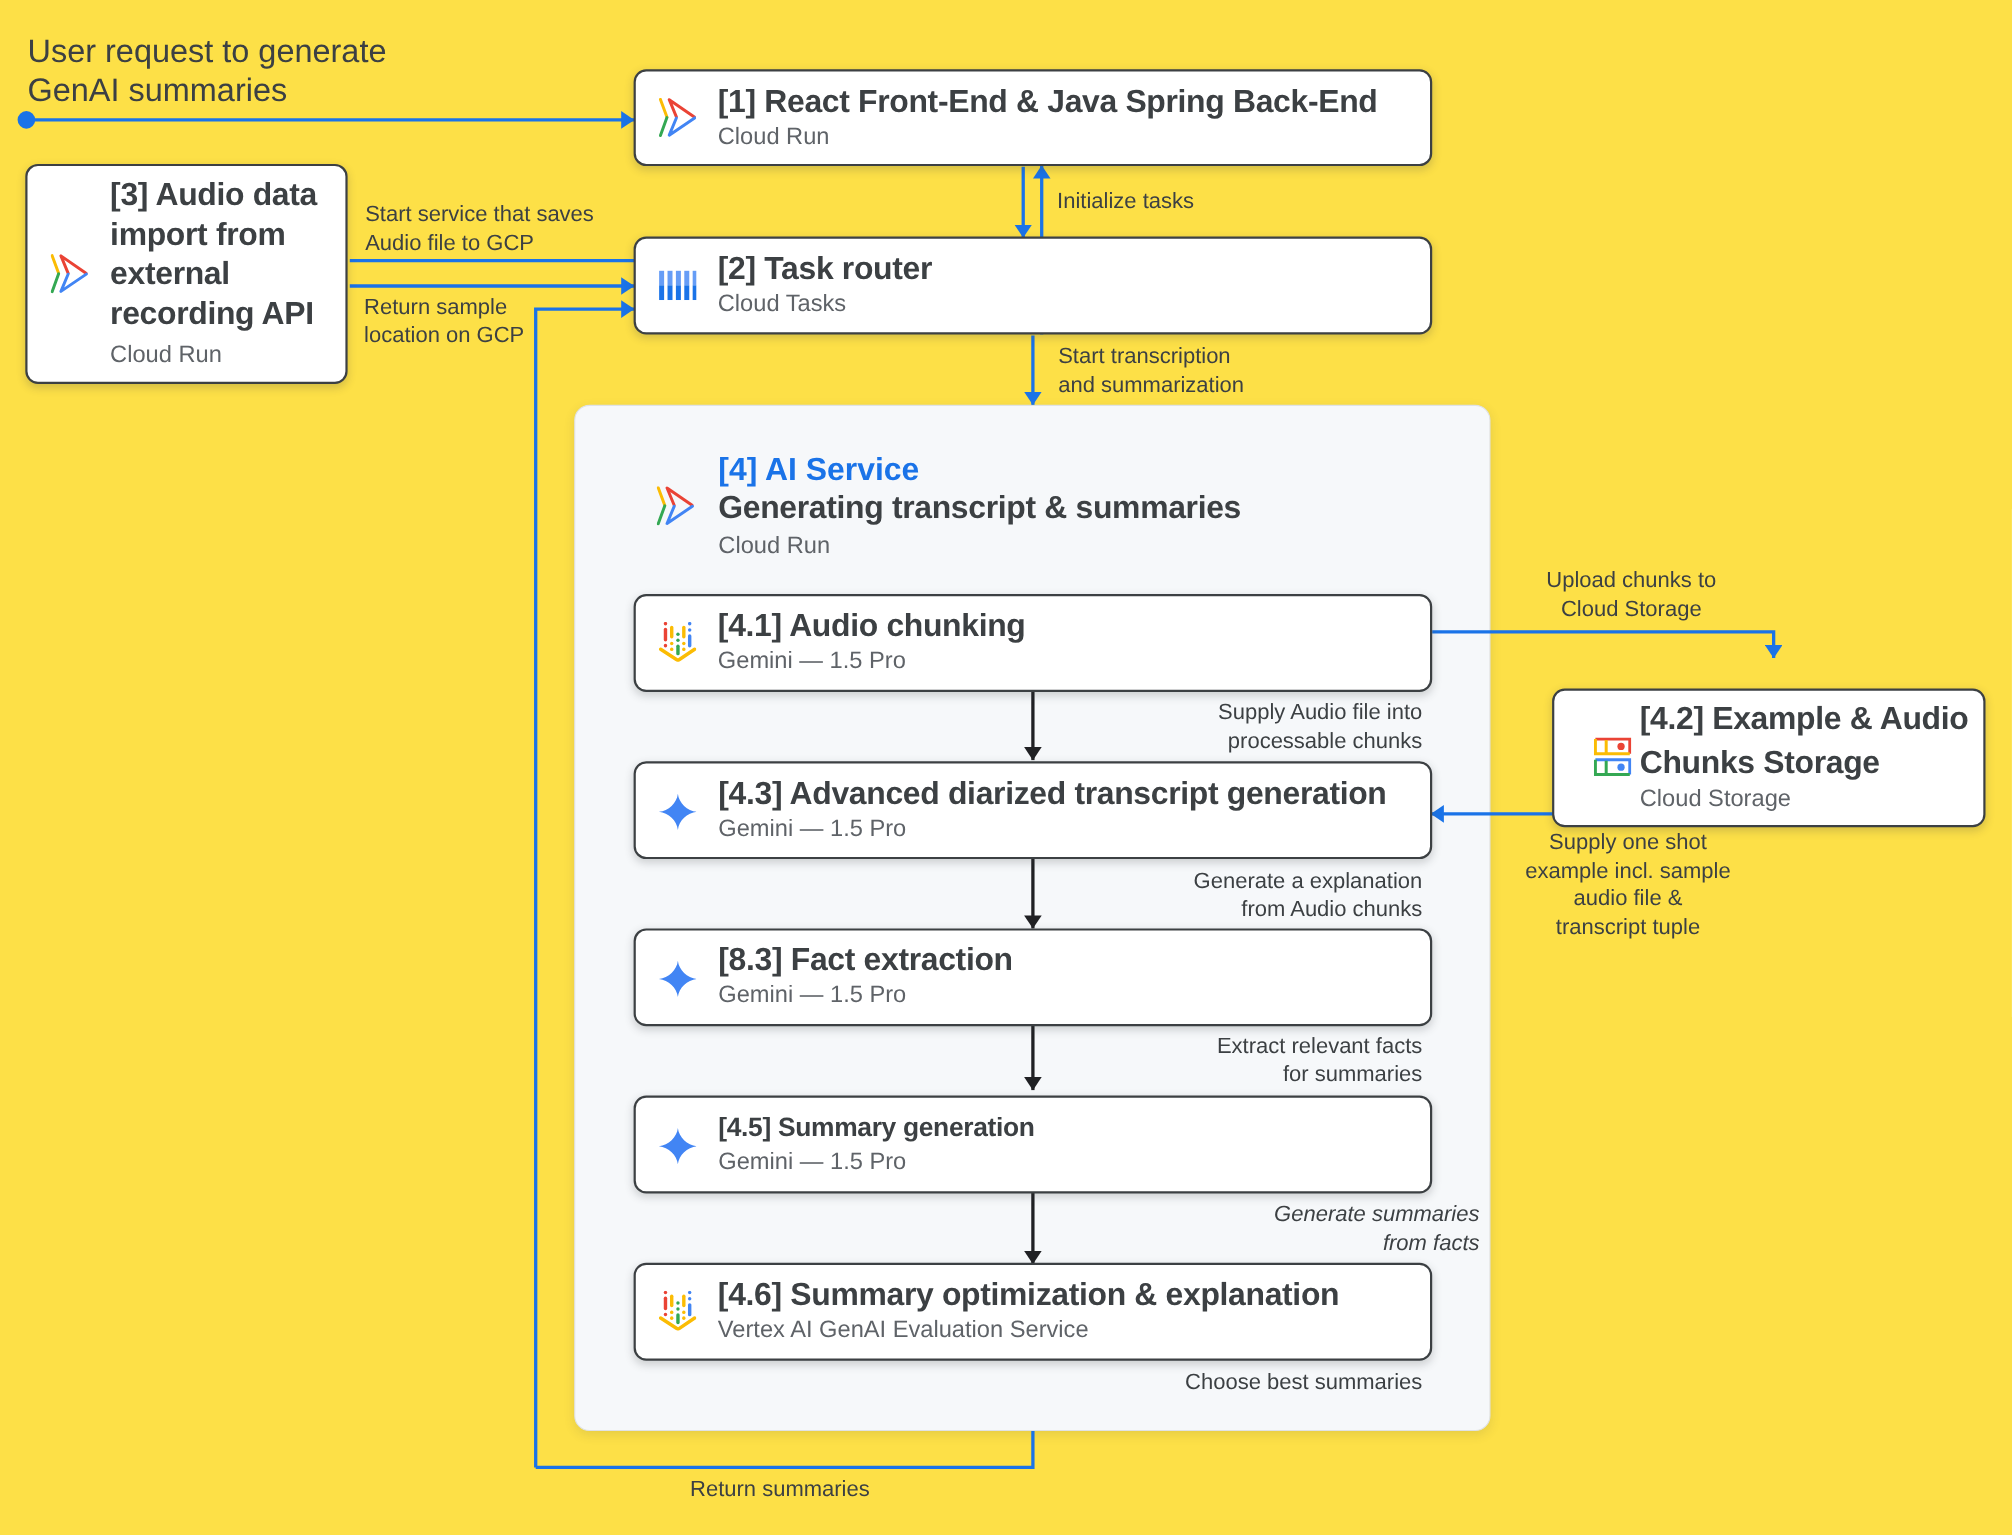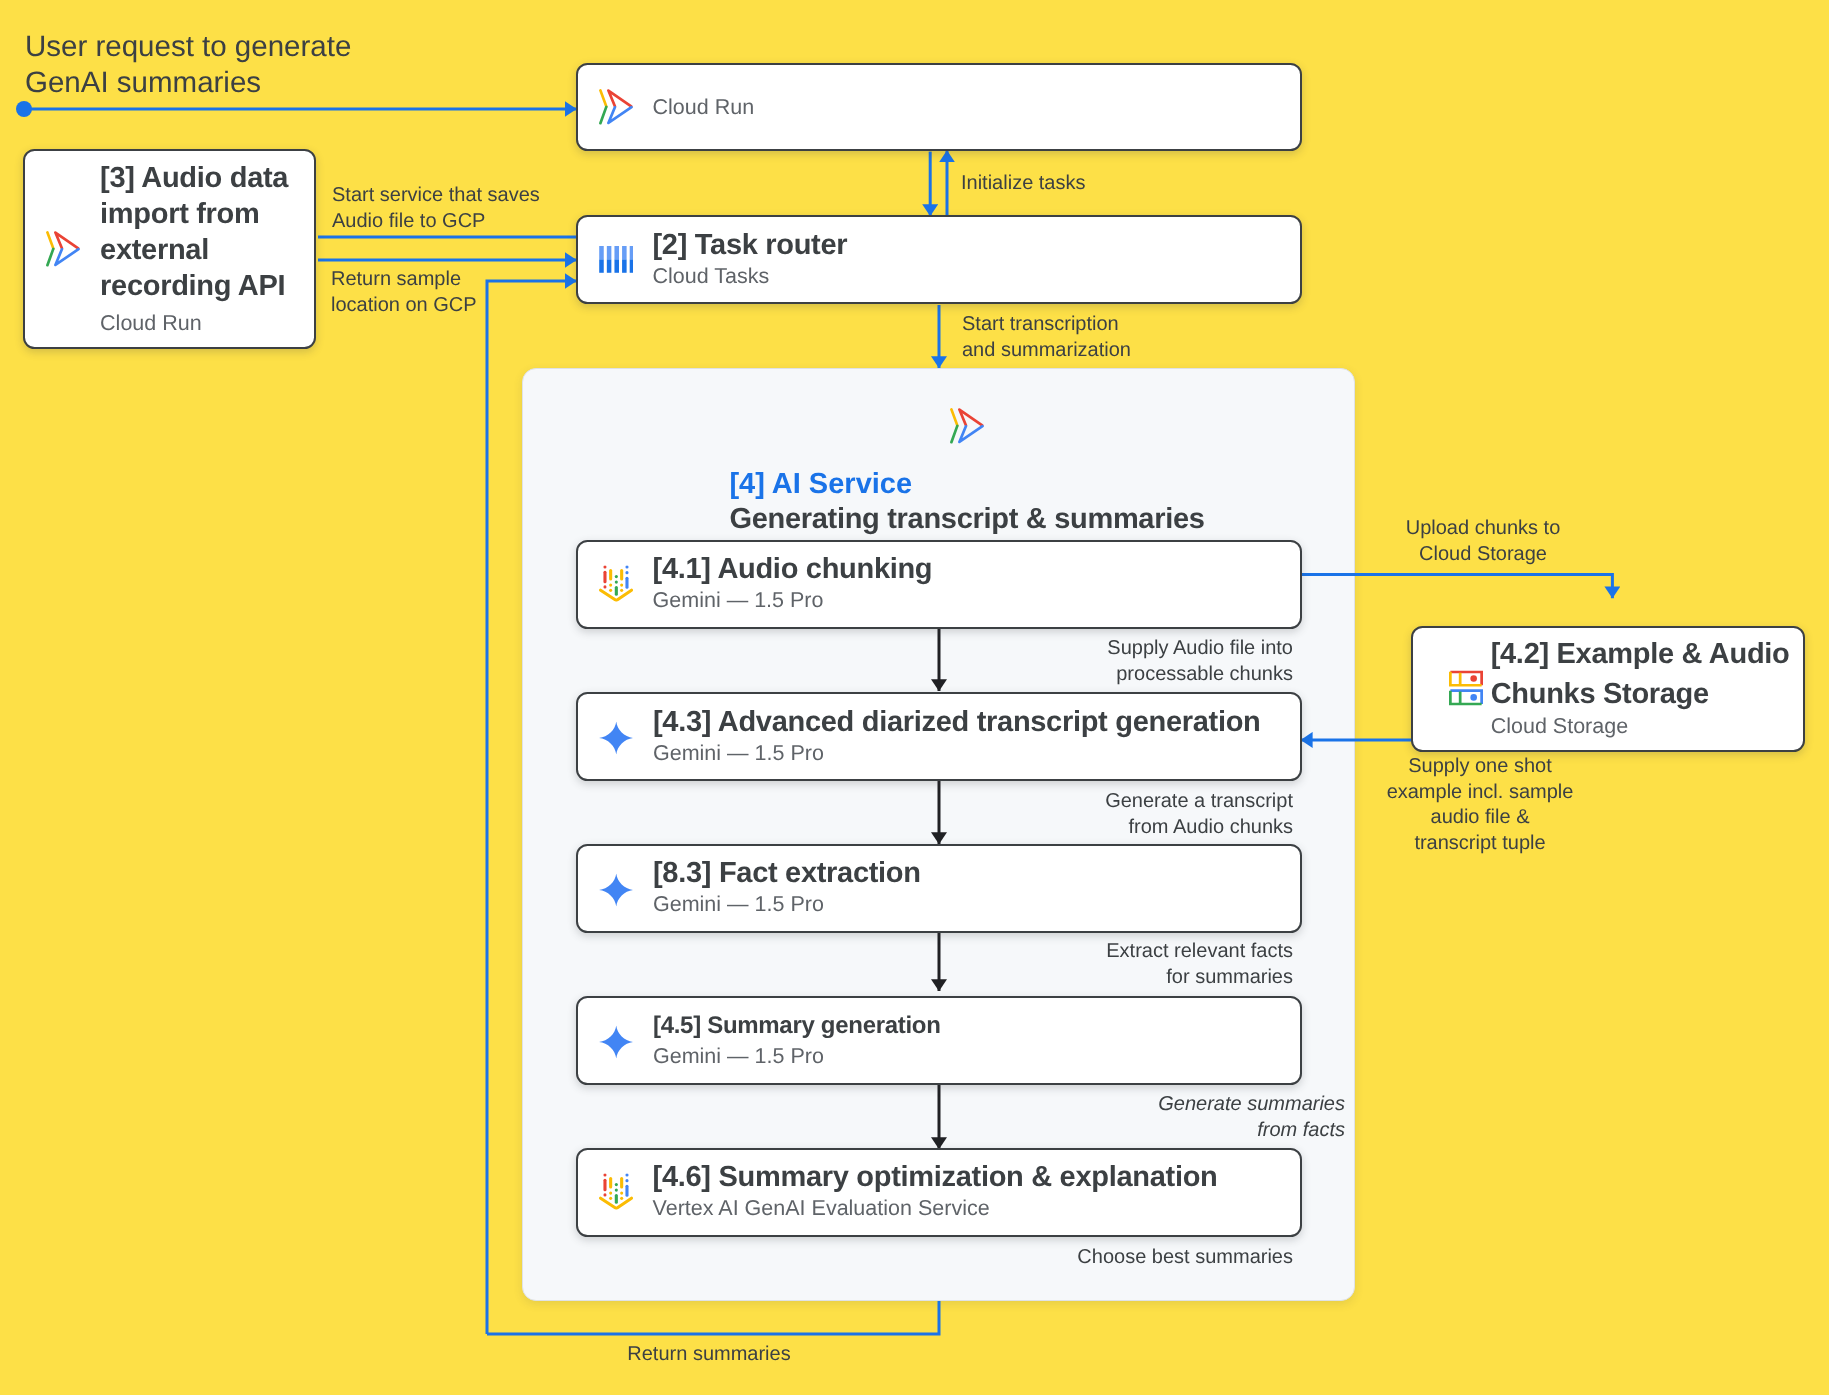--- a/index.html
+++ b/index.html
@@ -20,21 +20,21 @@
   .node > .ic, .hdr > .ic{flex:0 0 auto;display:flex;align-items:center;justify-content:center;line-height:0;}
   .ic[data-name="vertex-ai-icon"]{transform:translateY(-0.5px);}
   .ic[data-name="cloud-storage-icon"]{transform:translateY(-0.5px);}
   .ic[data-name="gemini-spark-icon"]{transform:translateY(1.5px);}
   .node > .tx{flex:1 1 auto;min-width:0;}
 
   .ttl{font-weight:700;color:#3c4043;letter-spacing:-0.3px;position:relative;top:-1px;}
   .sub{font-weight:400;color:#5f6368;}
   .eyebrow{font-weight:700;color:#1a73e8;}
 
-  .hdr{position:absolute;z-index:3;display:flex;align-items:center;flex-direction:column;}
+  .hdr{position:absolute;z-index:3;display:flex;align-items:center;}
 
   .elabel{position:absolute;z-index:4;color:#3c4043;font-size:20px;line-height:25.5px;
           white-space:nowrap;}
   .elabel.r{text-align:right;}
   .elabel.c{text-align:center;}
 
   .entry{position:absolute;z-index:4;color:#3c4043;font-size:29.5px;line-height:36.4px;white-space:nowrap;}
 </style>
 </head>
 <body>
@@ -83,20 +83,21 @@
         <svg width="34" height="36" viewBox="0 0 34 36" data-name="cloud-run-icon-svg">
      <g data-name="icon-stroke-group" fill="none" stroke-linecap="round" stroke-linejoin="round" stroke-width="2.7">
        <path data-name="icon-stroke" d="M1.4,1.4 L7.3,17.4" stroke="#fbbc04"></path>
        <path data-name="icon-stroke" d="M7.3,17.9 L1.4,34.2" stroke="#34a853"></path>
        <path data-name="icon-stroke" d="M15.9,17.3 L9.4,1.6 L32.2,17.4" stroke="#ea4335"></path>
        <path data-name="icon-stroke" d="M15.9,18.3 L9.4,33.9 L32.5,18.2" stroke="#4285f4"></path>
      </g>
         </svg>
       </span>
     <span class="tx" data-name="node-text-block">
+      <div class="ttl" data-name="node-title" style="font-size:29px;line-height:34px;">[1] React Front-End &amp; Java Spring Back-End</div>
       <div class="sub" data-name="node-subtitle" style="font-size:21.5px;line-height:27px;">Cloud Run</div>
     </span>
   </div>
 
   <div class="node" data-name="node-task-router" style="left:575.5px;top:215px;width:726px;height:89px;padding:0 0 0 21px;gap:20px;">
     <span class="ic" data-name="cloud-tasks-icon">
         <svg width="34" height="26.78787878787879" viewBox="0 0 33 26" data-name="cloud-tasks-icon-svg">
           <rect data-name="icon-bar" x="0.2" y="0" width="4.4" height="13" fill="#669df6"></rect>
           <rect data-name="icon-bar" x="0.2" y="13" width="4.4" height="13" fill="#1a73e8"></rect>
           <rect data-name="icon-bar" x="7.6000000000000005" y="0" width="4.4" height="13" fill="#669df6"></rect>
@@ -295,21 +296,21 @@
   </div>
 
   <div class="elabel c" data-name="edge-label-supply-one-shot" style="left:1330px;top:754px;width:300px;">
     <div data-name="edge-label-line">Supply one shot</div>
     <div data-name="edge-label-line">example incl. sample</div>
     <div data-name="edge-label-line">audio file &amp;</div>
     <div data-name="edge-label-line">transcript tuple</div>
   </div>
 
   <div class="elabel r" data-name="edge-label-generate-transcript" style="left:1000px;top:789px;width:293px;">
-    <div data-name="edge-label-line">Generate a transcript</div>
+    <div data-name="edge-label-line">Generate a explanation</div>
     <div data-name="edge-label-line">from Audio chunks</div>
   </div>
 
   <div class="elabel r" data-name="edge-label-extract-facts" style="left:1000px;top:939px;width:293px;">
     <div data-name="edge-label-line">Extract relevant facts</div>
     <div data-name="edge-label-line">for summaries</div>
   </div>
 
   <div class="elabel r" data-name="edge-label-generate-summaries" style="left:1052px;top:1092px;width:293px;font-style:italic;">
     <div data-name="edge-label-line">Generate summaries</div>

